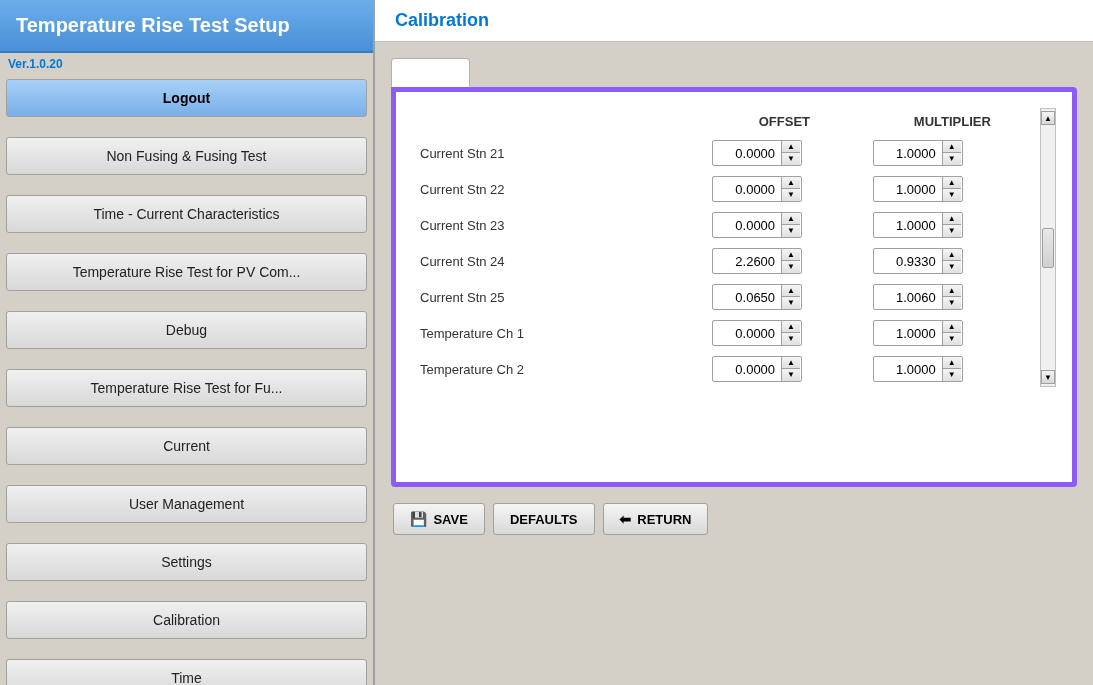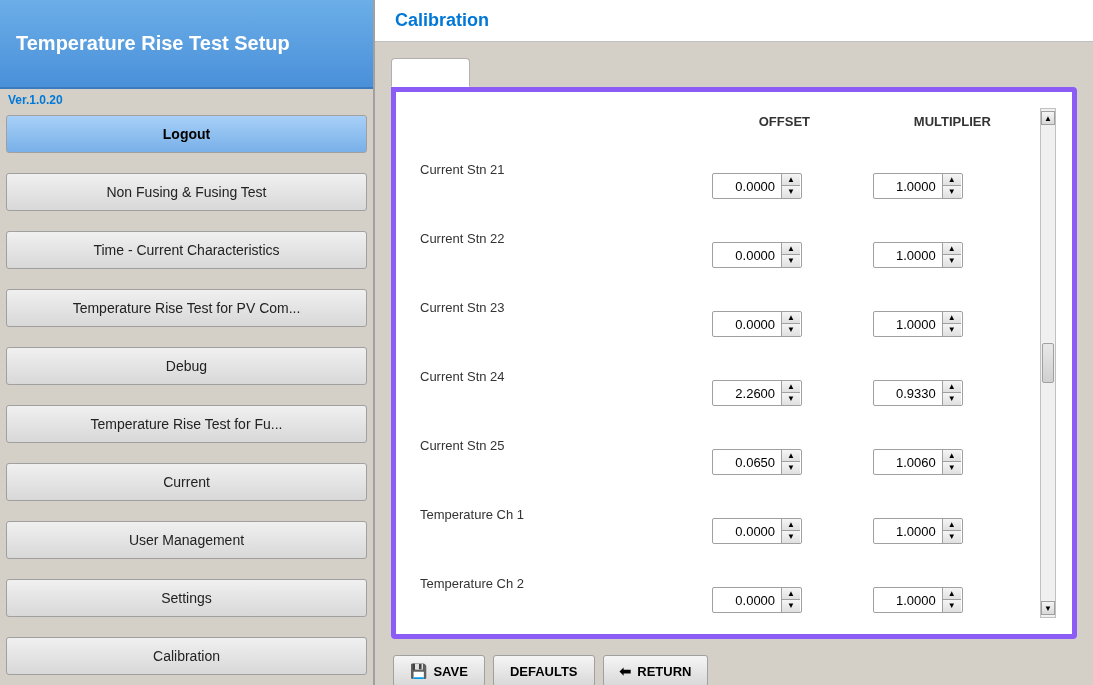--- a/index.html
+++ b/index.html
@@ -21,21 +21,21 @@
       display: flex;
       flex-direction: column;
       border-right: 2px solid #a0a0a0;
     }
 
     .sidebar-title {
       background: linear-gradient(to bottom, #6baee8, #4a90d9);
       color: white;
       font-size: 20px;
       font-weight: bold;
-      padding: 32px 16px;
+      padding: 14px 16px;
       border-bottom: 2px solid #3a7bbf;
     }
 
     .sidebar-version {
       color: #0078d7;
       font-size: 12px;
       padding: 4px 8px;
       font-weight: bold;
     }
 
@@ -181,21 +181,20 @@
       padding-left: 8px;
     }
 
     .spin-wrapper {
       display: flex;
       align-items: center;
       border: 1px solid #a0a0a0;
       border-radius: 2px;
       background: white;
       width: 90px;
-      margin-top: 33px;
     }
 
     .spin-input {
       width: 68px;
       border: none;
       outline: none;
       padding: 3px 6px;
       font-size: 13px;
       text-align: right;
       background: white;

